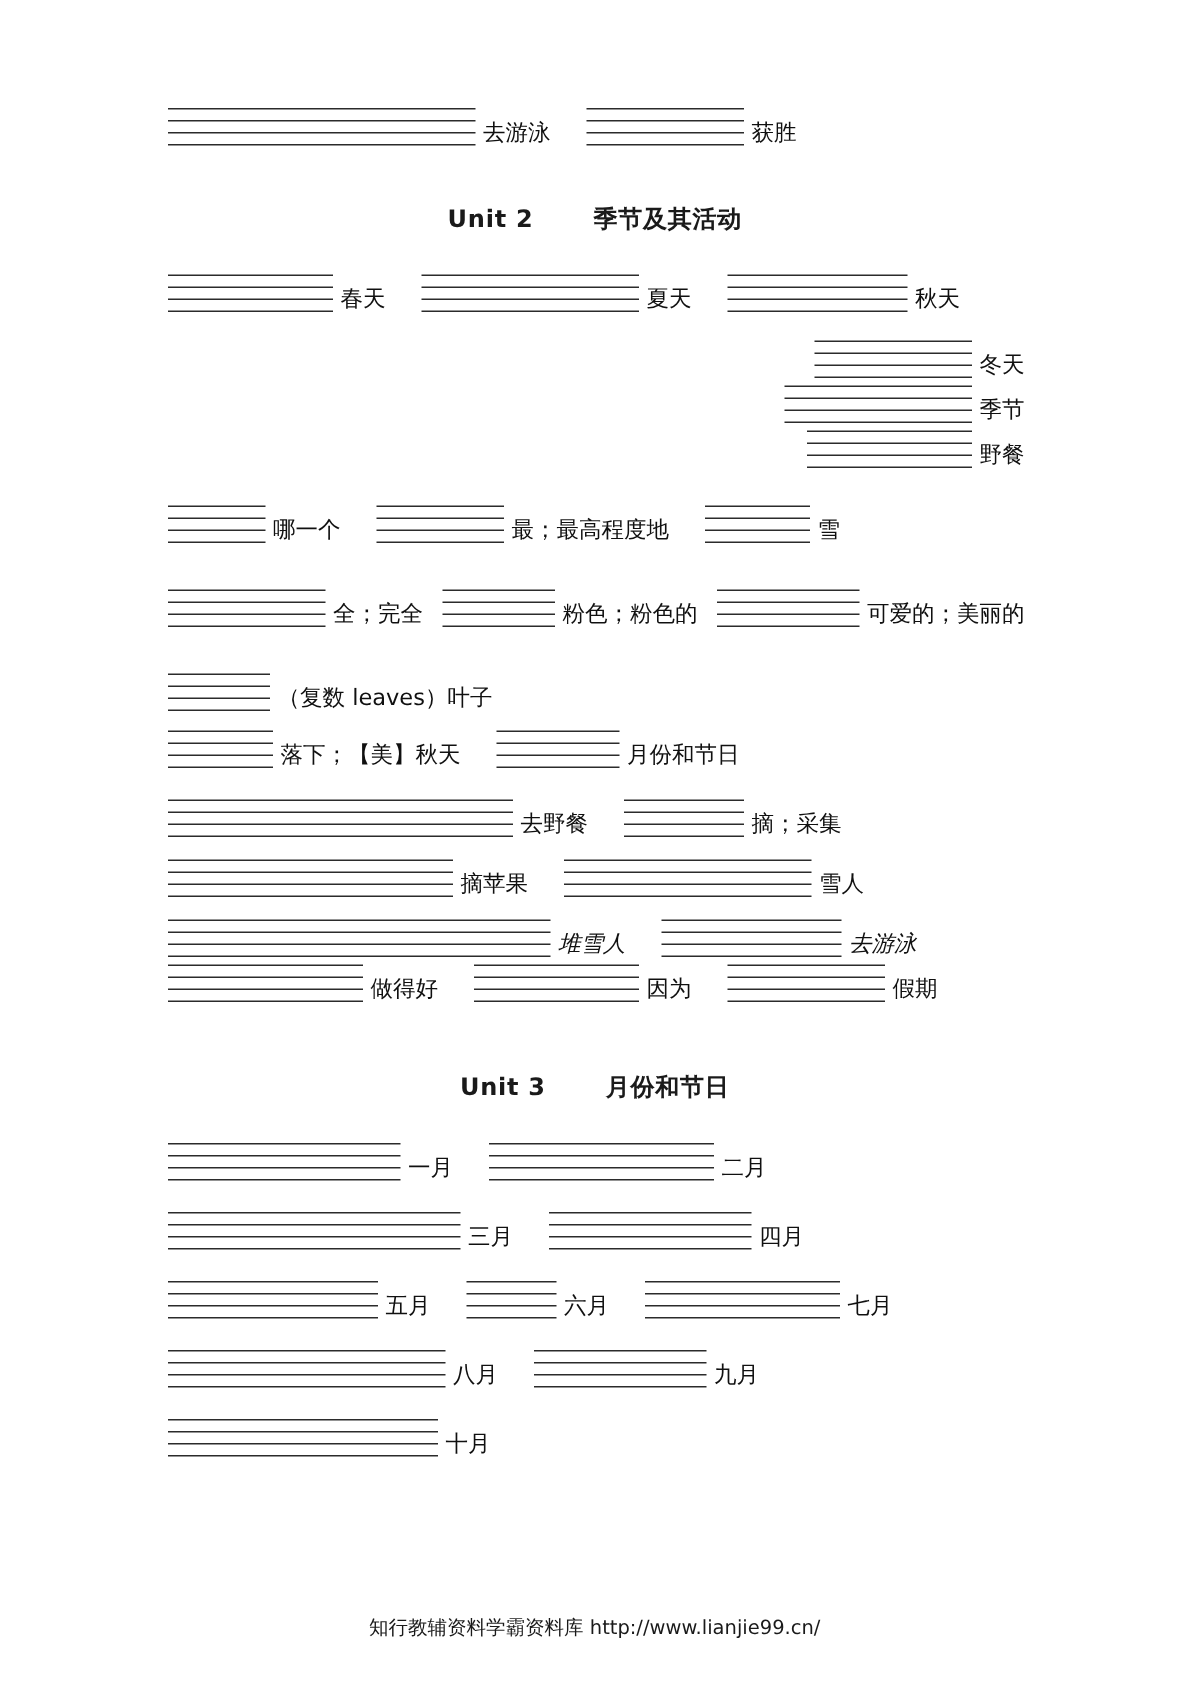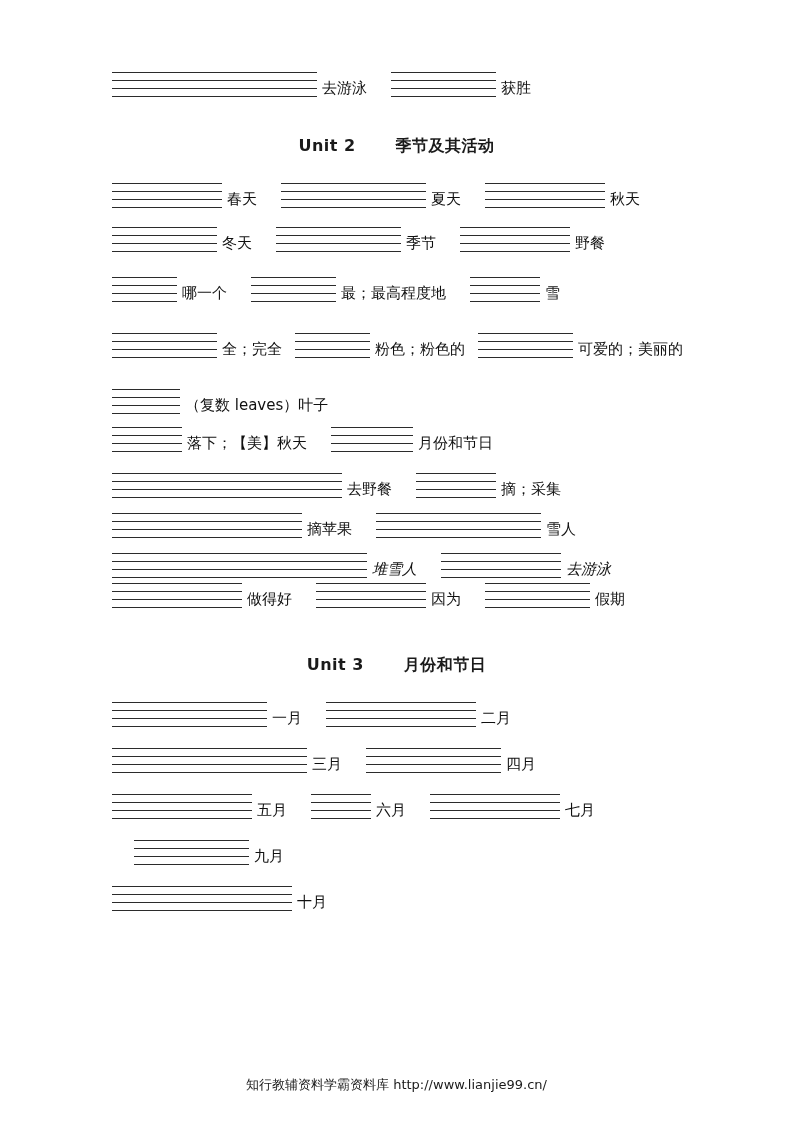--- a/index.html
+++ b/index.html
@@ -139,21 +139,21 @@
         <div class="cell">
           <span class="blank" style="width: 120px;">
             <i></i>
             <i></i>
             <i></i>
             <i></i>
           </span>
           <span class="gloss">秋天</span>
         </div>
       </div>
-      <div class="row" style="margin-bottom: 20px;">
+      <div class="row" style="margin-bottom: 20px; flex-direction: column;">
         <div class="cell">
           <span class="blank" style="width: 105px;">
             <i></i>
             <i></i>
             <i></i>
             <i></i>
           </span>
           <span class="gloss">冬天</span>
         </div>
         <span style="display: inline-block; width: 22px;"></span>
@@ -434,20 +434,29 @@
           <span class="blank" style="width: 130px;">
             <i></i>
             <i></i>
             <i></i>
             <i></i>
           </span>
           <span class="gloss">七月</span>
         </div>
       </div>
       <div class="row" style="margin-bottom: 16px;">
+        <div class="cell">
+          <span class="blank" style="width: 185px;">
+            <i></i>
+            <i></i>
+            <i></i>
+            <i></i>
+          </span>
+          <span class="gloss">八月</span>
+        </div>
         <span style="display: inline-block; width: 22px;"></span>
         <div class="cell">
           <span class="blank" style="width: 115px;">
             <i></i>
             <i></i>
             <i></i>
             <i></i>
           </span>
           <span class="gloss">九月</span>
         </div>

